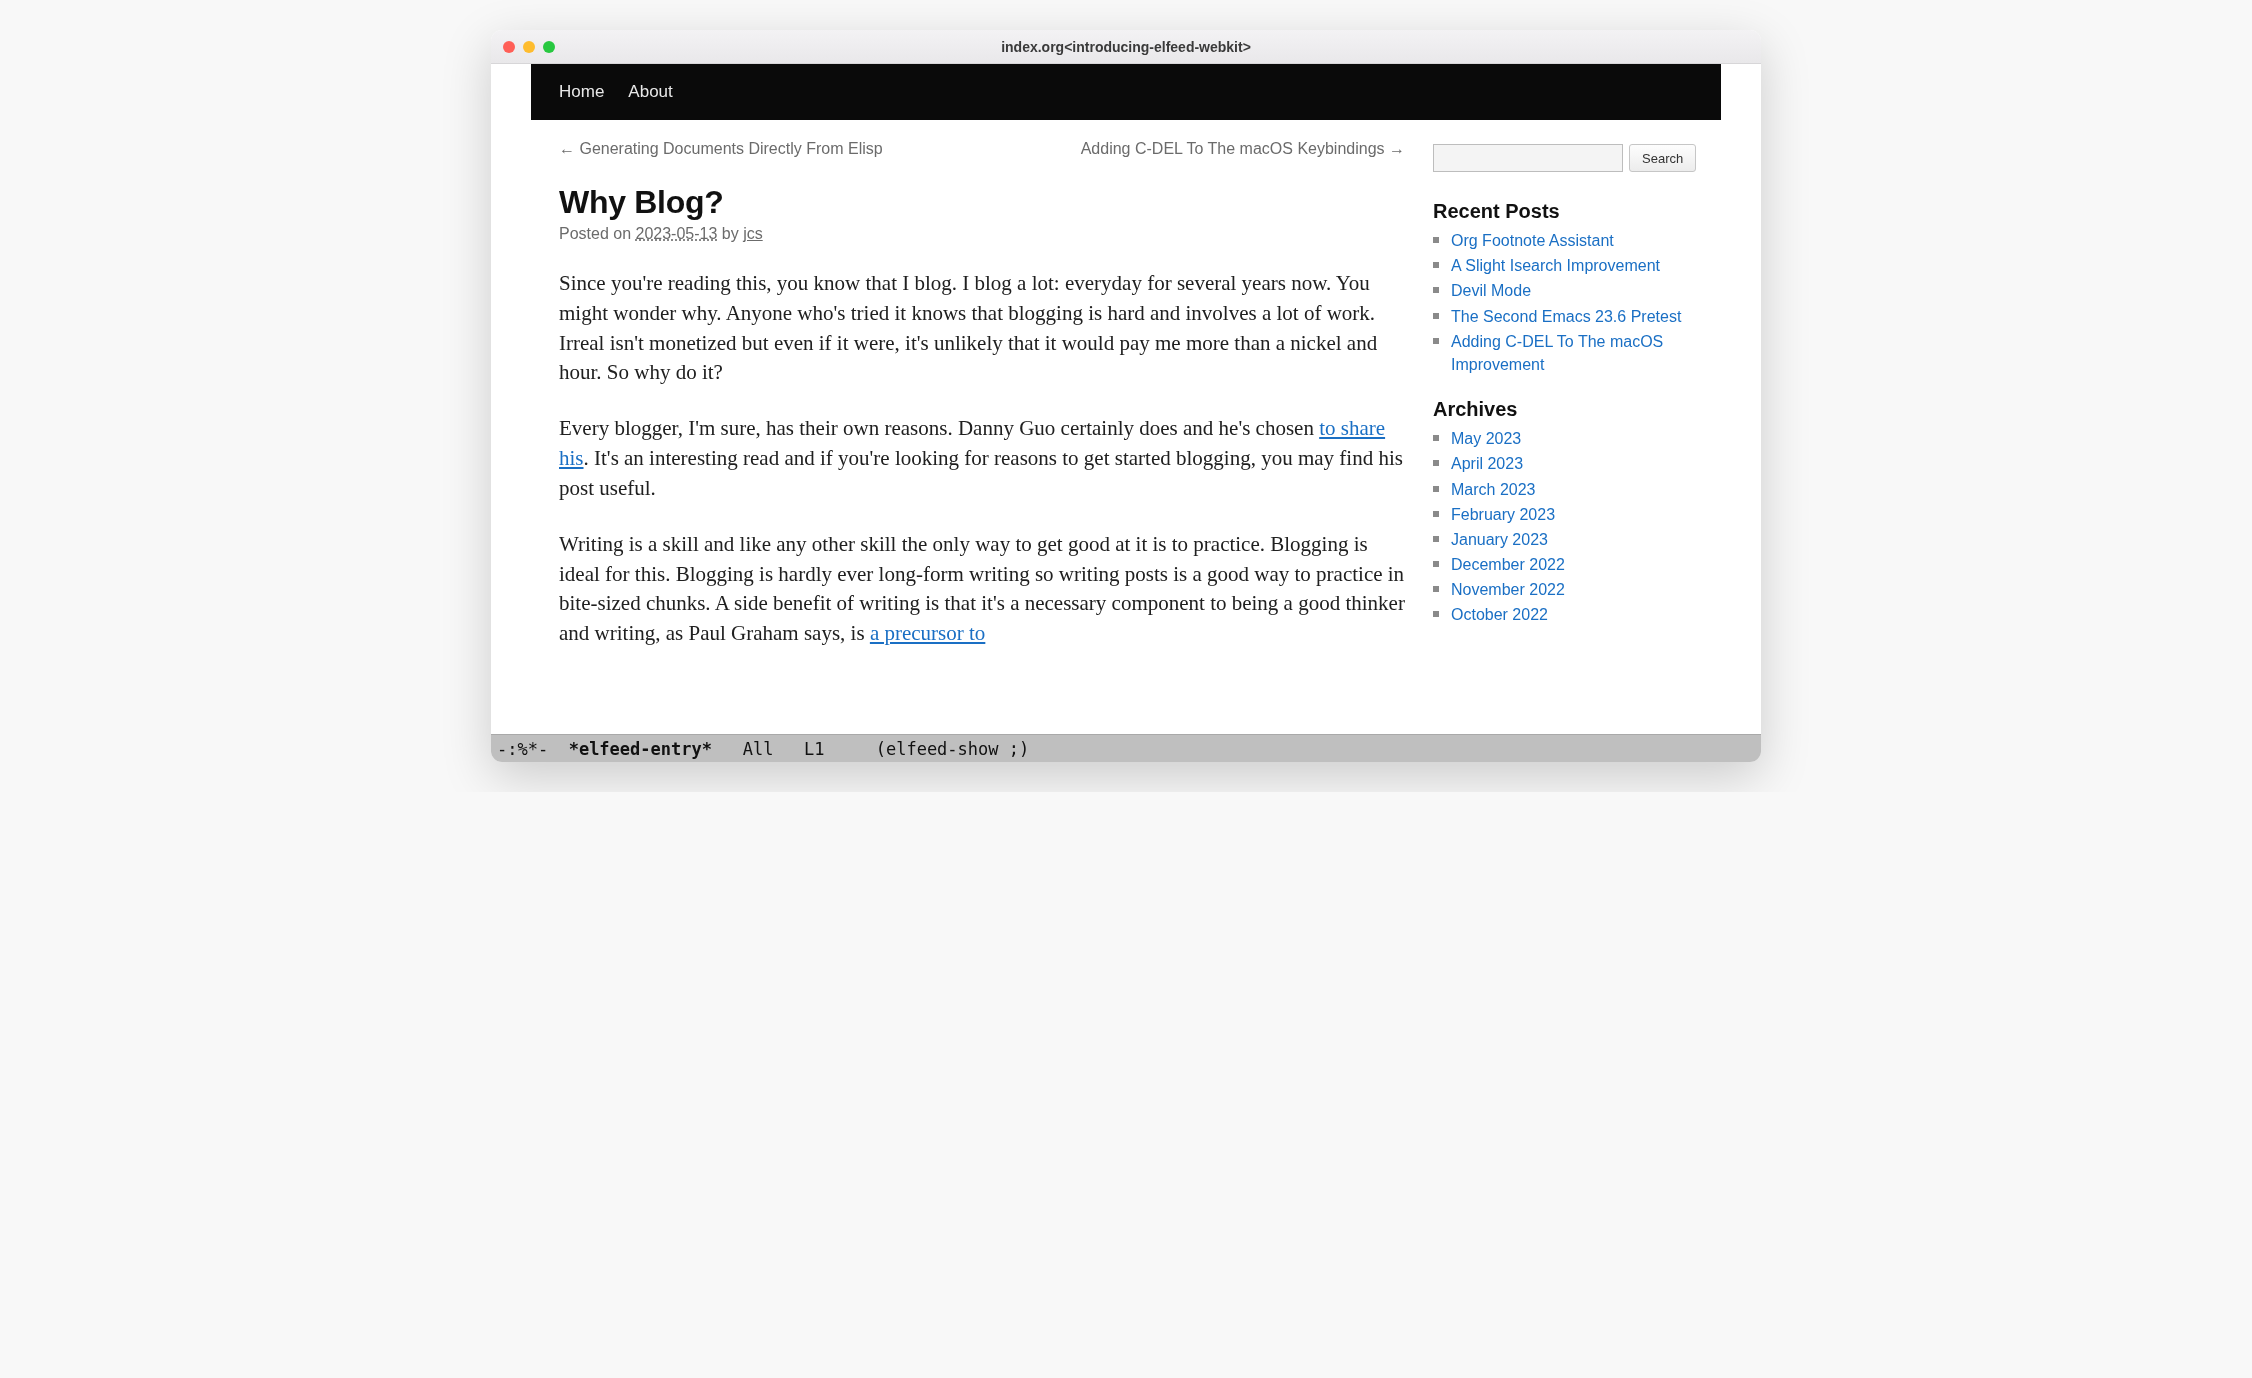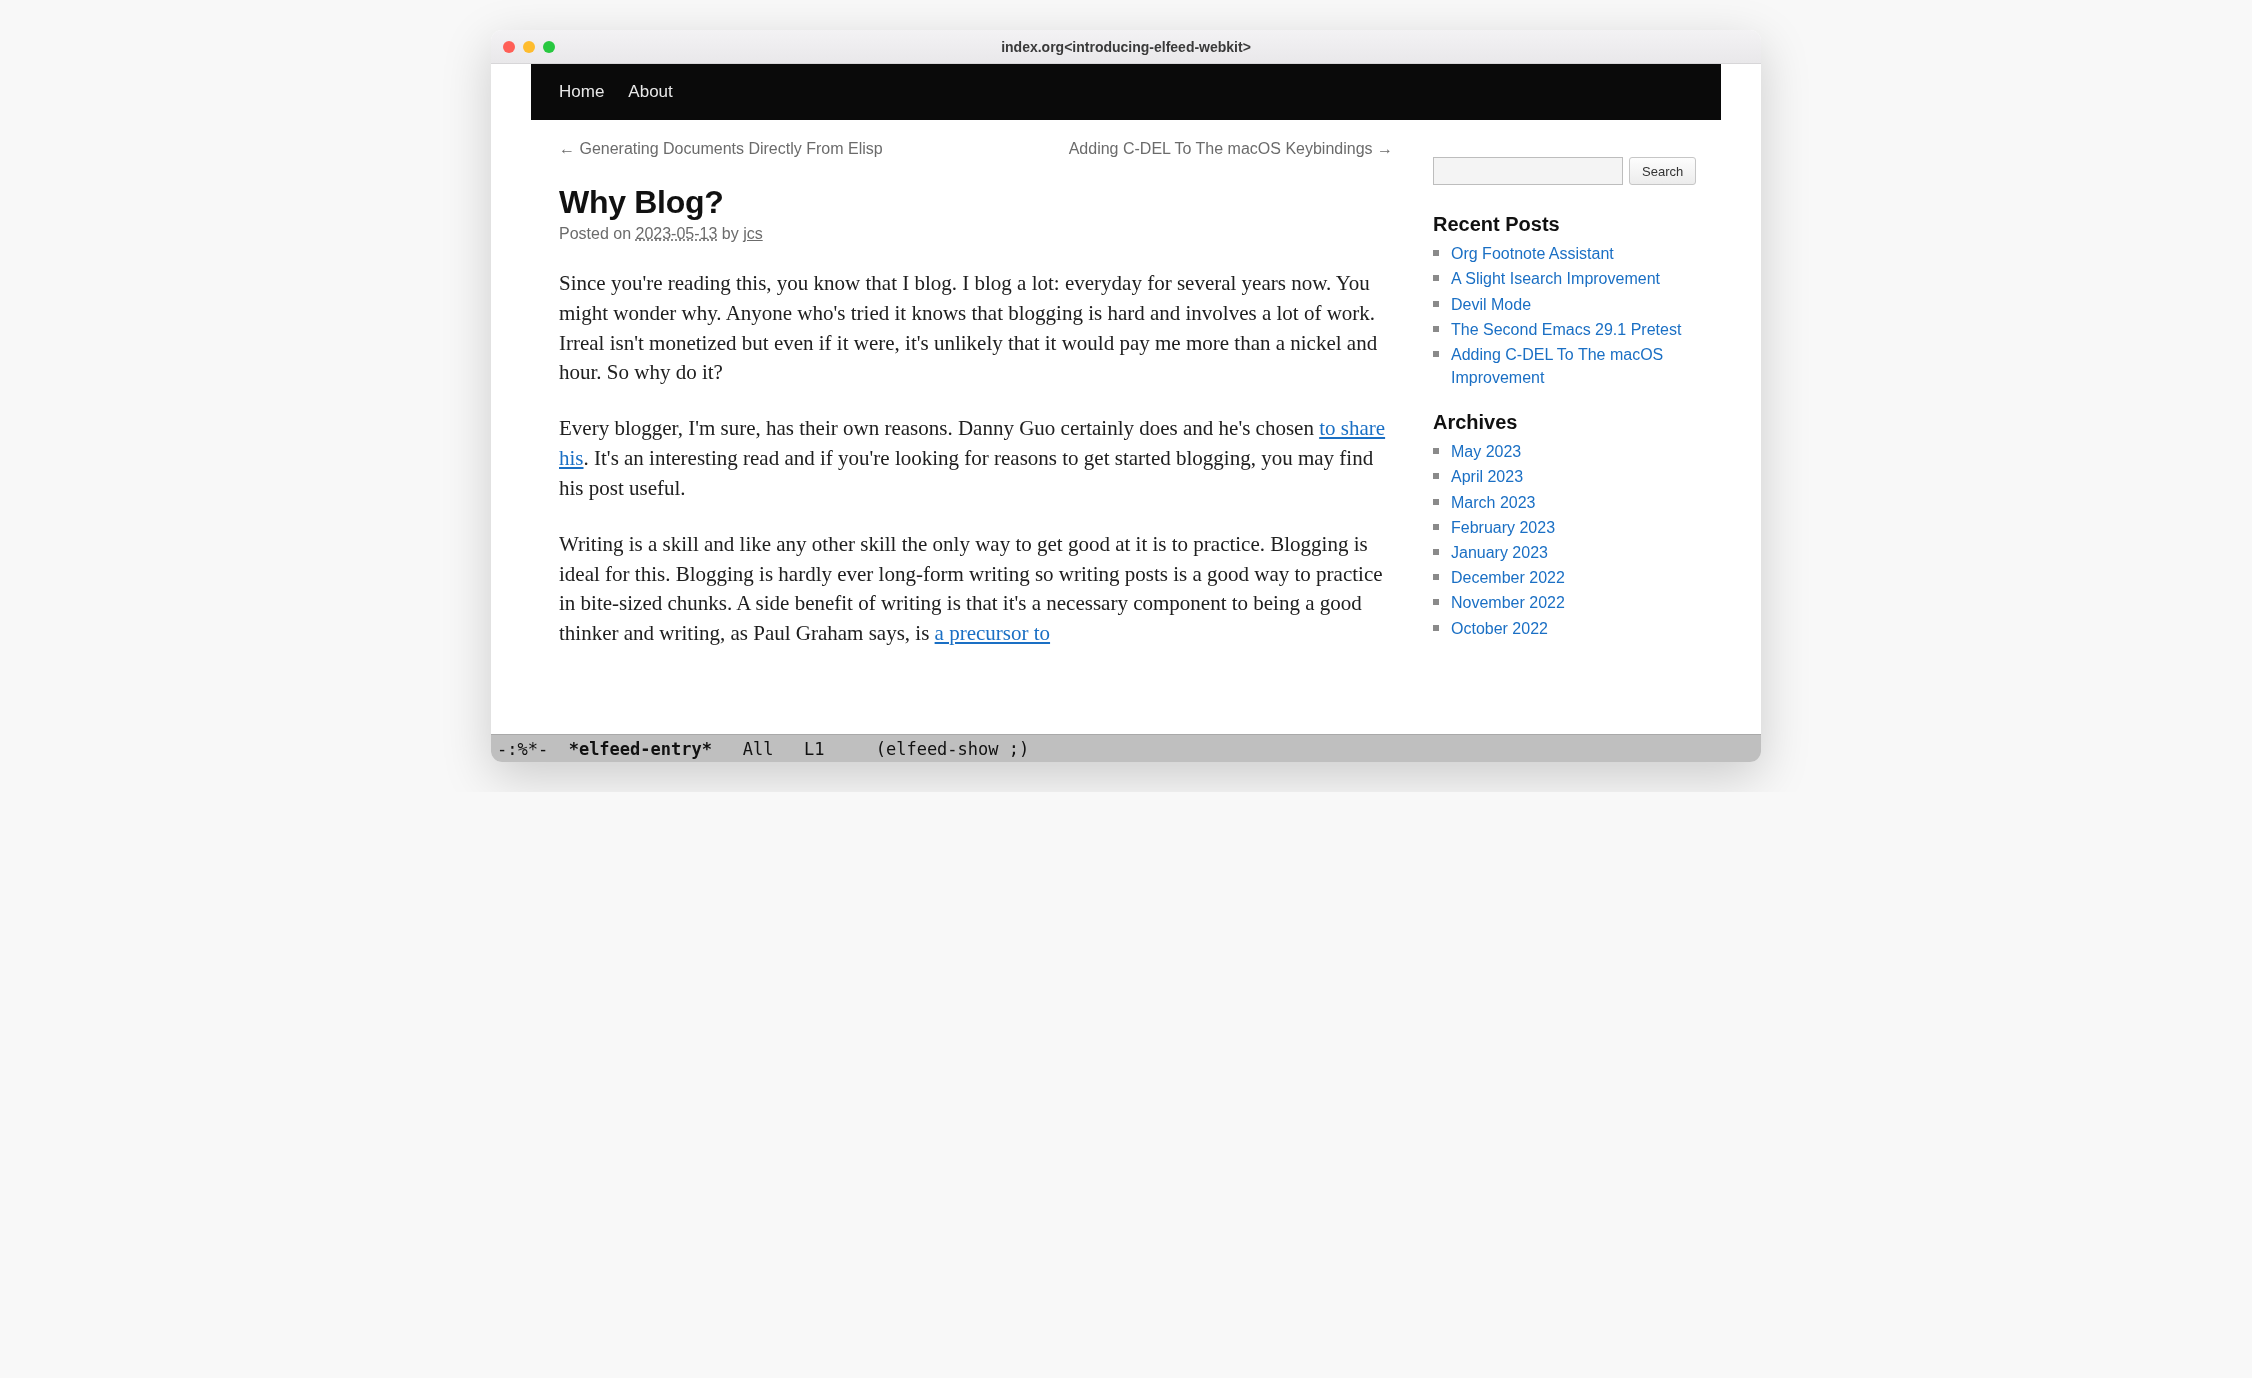--- a/index.html
+++ b/index.html
@@ -60,22 +60,21 @@
       gap: 24px;
     }
     .nav a {
       color: #e8e8e8;
       font-size: 17px;
       text-decoration: none;
     }
     .page-body {
       display: flex;
       padding: 20px 28px 0 28px;
-      gap: 40px;
-      align-items: center;
+      gap: 28px;
     }
     .main { flex: 1; min-width: 0; }
     .post-nav {
       display: flex;
       justify-content: space-between;
       font-size: 16px;
       color: #6b6b6b;
       margin-bottom: 26px;
     }
     .post-nav a { color: #6b6b6b; text-decoration: none; }
@@ -209,21 +208,21 @@
             <input class="search-input" type="text" style="">
             <button class="search-btn">Search</button>
           </div>
 
           <div class="widget">
             <h3 class="widget-title">Recent Posts</h3>
             <ul>
               <li><a href="#">Org Footnote Assistant</a></li>
               <li><a href="#">A Slight Isearch Improvement</a></li>
               <li><a href="#">Devil Mode</a></li>
-              <li><a href="#">The Second Emacs 29.1 Pretest</a></li>
+              <li><a href="#">The Second Emacs 23.6 Pretest</a></li>
               <li><a href="#">Adding C-DEL To The macOS Improvement</a></li>
             </ul>
           </div>
 
 
           <div class="widget">
             <h3 class="widget-title">Archives</h3>
             <ul>
               <li><a href="#">May 2023</a></li>
               <li><a href="#">April 2023</a></li>

